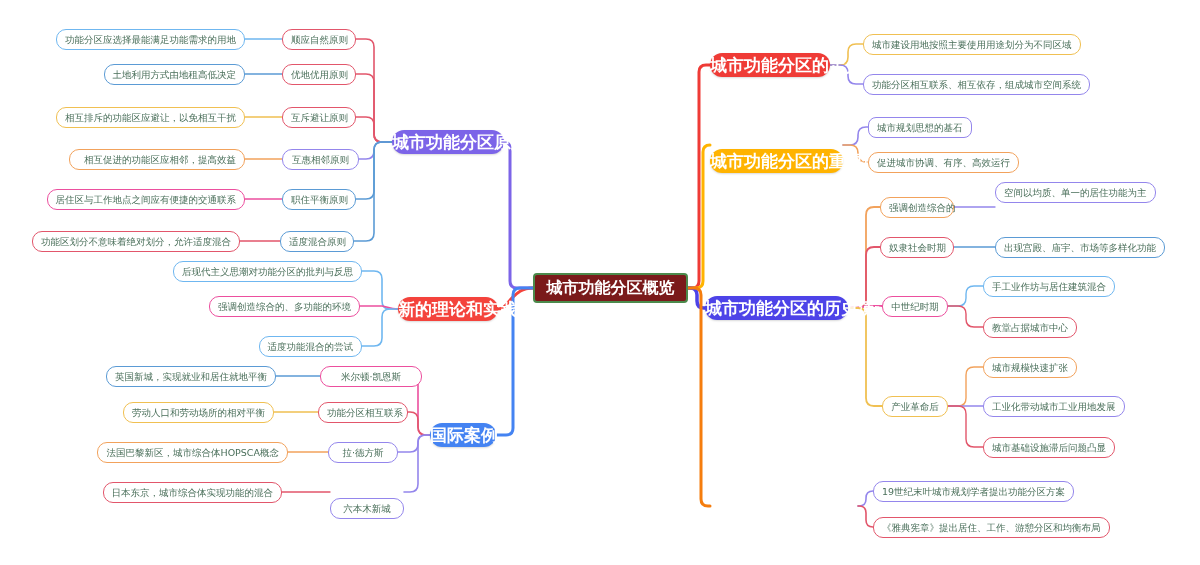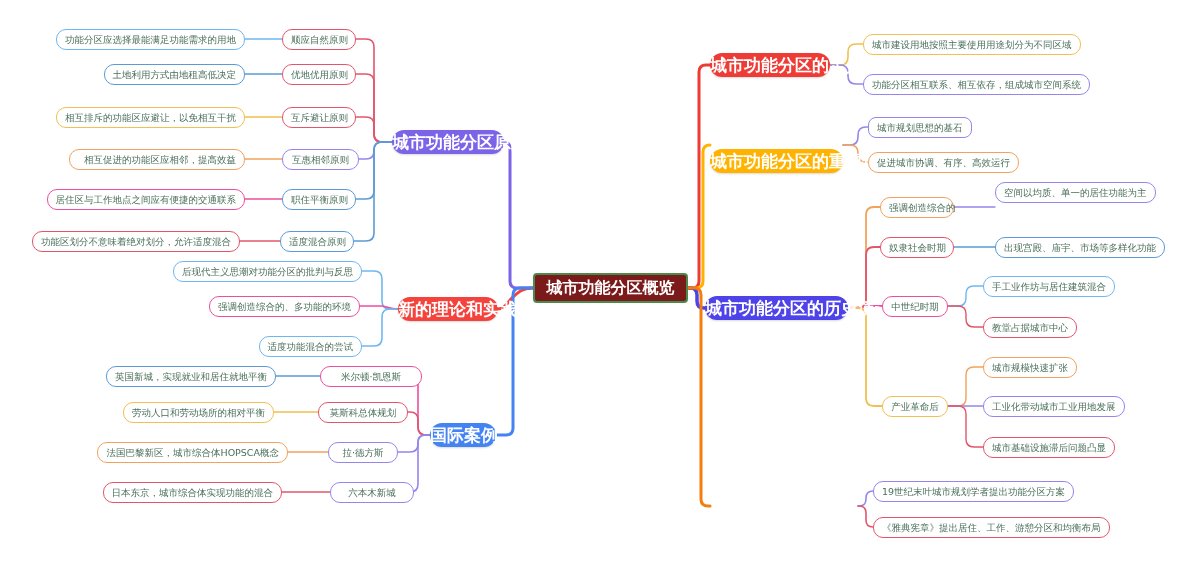--- a/index.html
+++ b/index.html
@@ -106,23 +106,23 @@
   <div class="leaf yel" style="right:955px;top:107px;">相互排斥的功能区应避让，以免相互干扰</div>
   <div class="leaf org" style="right:955px;top:149px;padding-left:14px;">相互促进的功能区应相邻，提高效益</div>
   <div class="leaf pnk" style="right:955px;top:189px;">居住区与工作地点之间应有便捷的交通联系</div>
   <div class="leaf red" style="right:960px;top:231px;">功能区划分不意味着绝对划分，允许适度混合</div>
 
   <div class="leaf lblue" style="right:838px;top:261px;">后现代主义思潮对功能分区的批判与反思</div>
   <div class="leaf pnk" style="right:840px;top:296px;">强调创造综合的、多功能的环境</div>
   <div class="leaf lblue" style="right:838px;top:336px;">适度功能混合的尝试</div>
 
   <div class="leaf pnk" style="left:320px;top:366px;width:102px;">米尔顿·凯恩斯</div>
-  <div class="leaf red" style="left:318px;top:402px;width:90px;">莫斯科总体规划</div>
+  <div class="leaf red" style="left:318px;top:402px;width:90px;">功能分区相互联系</div>
   <div class="leaf pur" style="left:328px;top:442px;width:70px;">拉·德方斯</div>
-  <div class="leaf pur" style="left:330px;top:482px;width:84px;">六本木新城</div>
+  <div class="leaf pur" style="left:330px;top:498px;width:74px;">六本木新城</div>
   <div class="leaf blue" style="right:924px;top:366px;">英国新城，实现就业和居住就地平衡</div>
   <div class="leaf yel" style="right:926px;top:402px;margin-left:26px;">劳动人口和劳动场所的相对平衡</div>
   <div class="leaf org" style="right:912px;top:442px;">法国巴黎新区，城市综合体HOPSCA概念</div>
   <div class="leaf red" style="right:918px;top:482px;">日本东京，城市综合体实现功能的混合</div>
 
   <div class="branch b-defn" style="left:710px;top:53px;width:120px;">城市功能分区的定义</div>
   <div class="branch b-imp" style="left:710px;top:149px;width:133px;">城市功能分区的重要性</div>
   <div class="branch b-his" style="left:705px;top:296px;width:143px;">城市功能分区的历史演进</div>
 
   <div class="leaf yel" style="left:863px;top:34px;">城市建设用地按照主要使用用途划分为不同区域</div>

